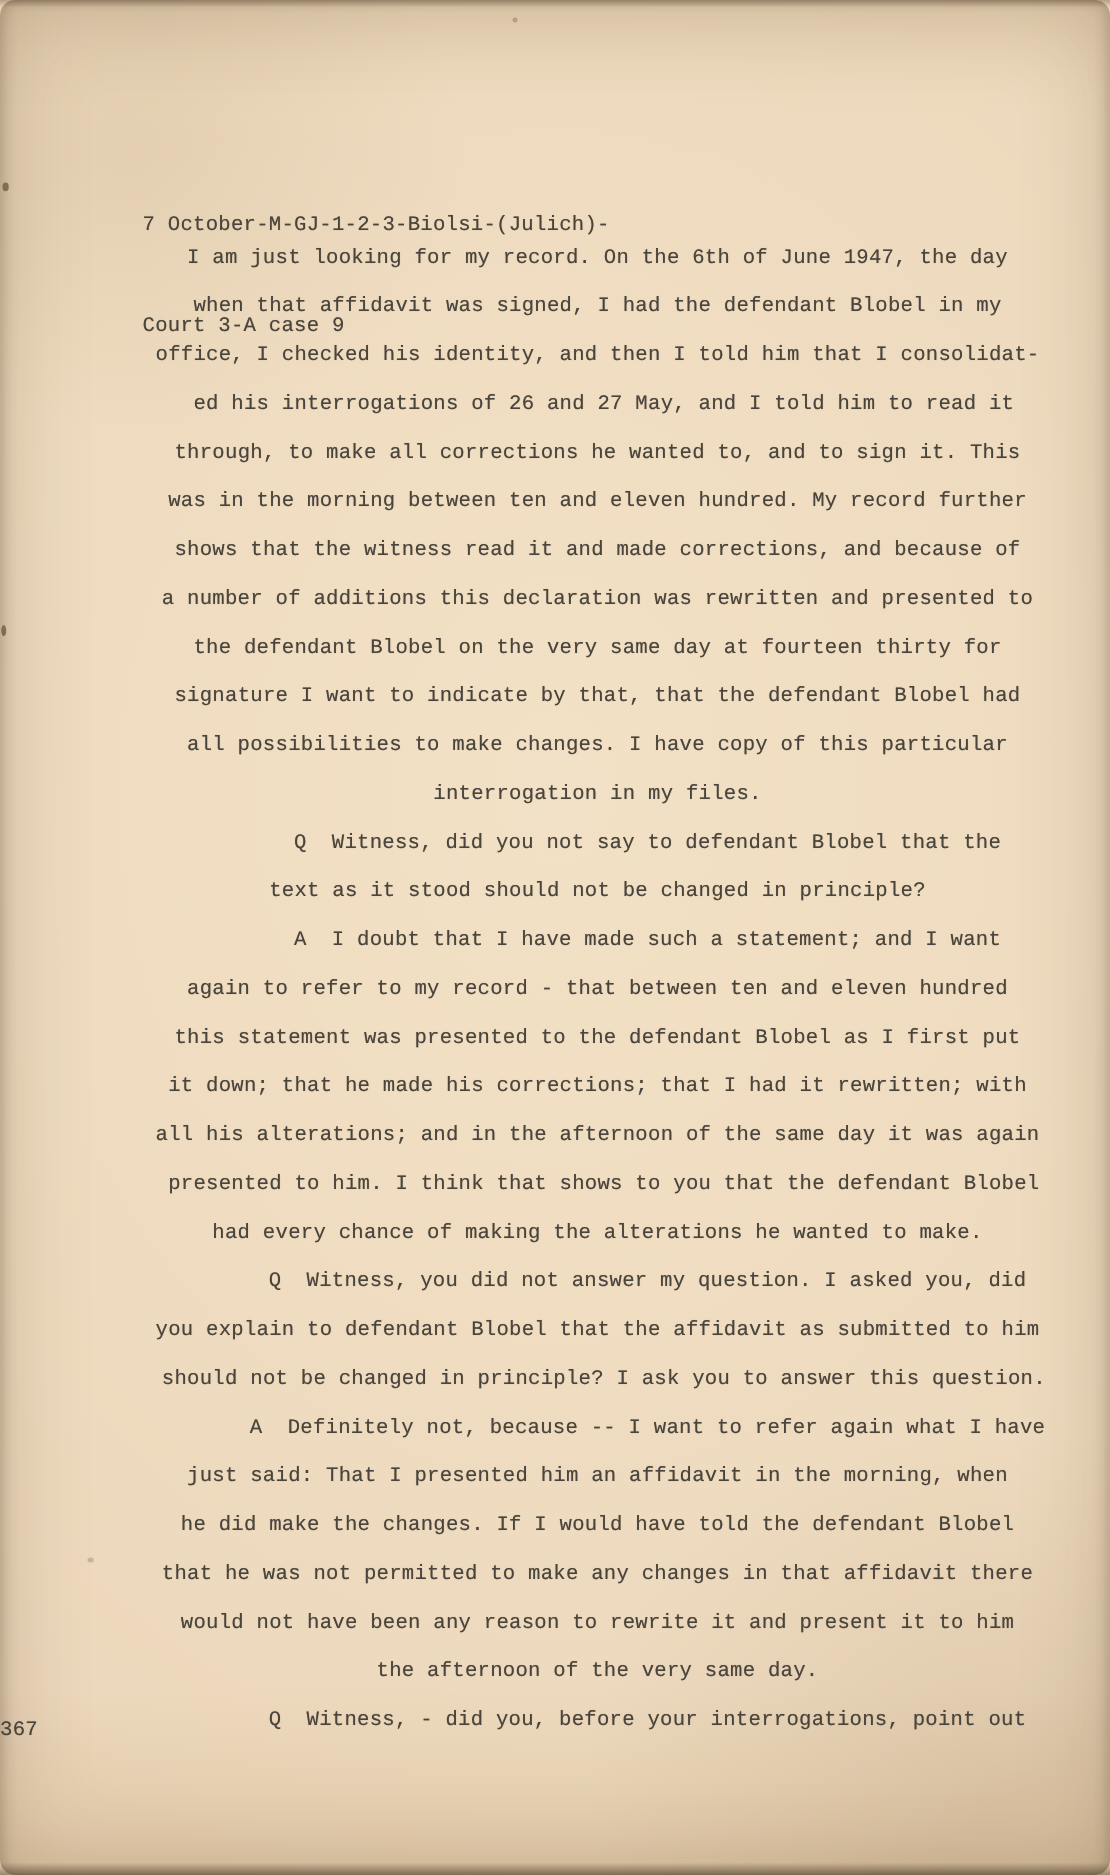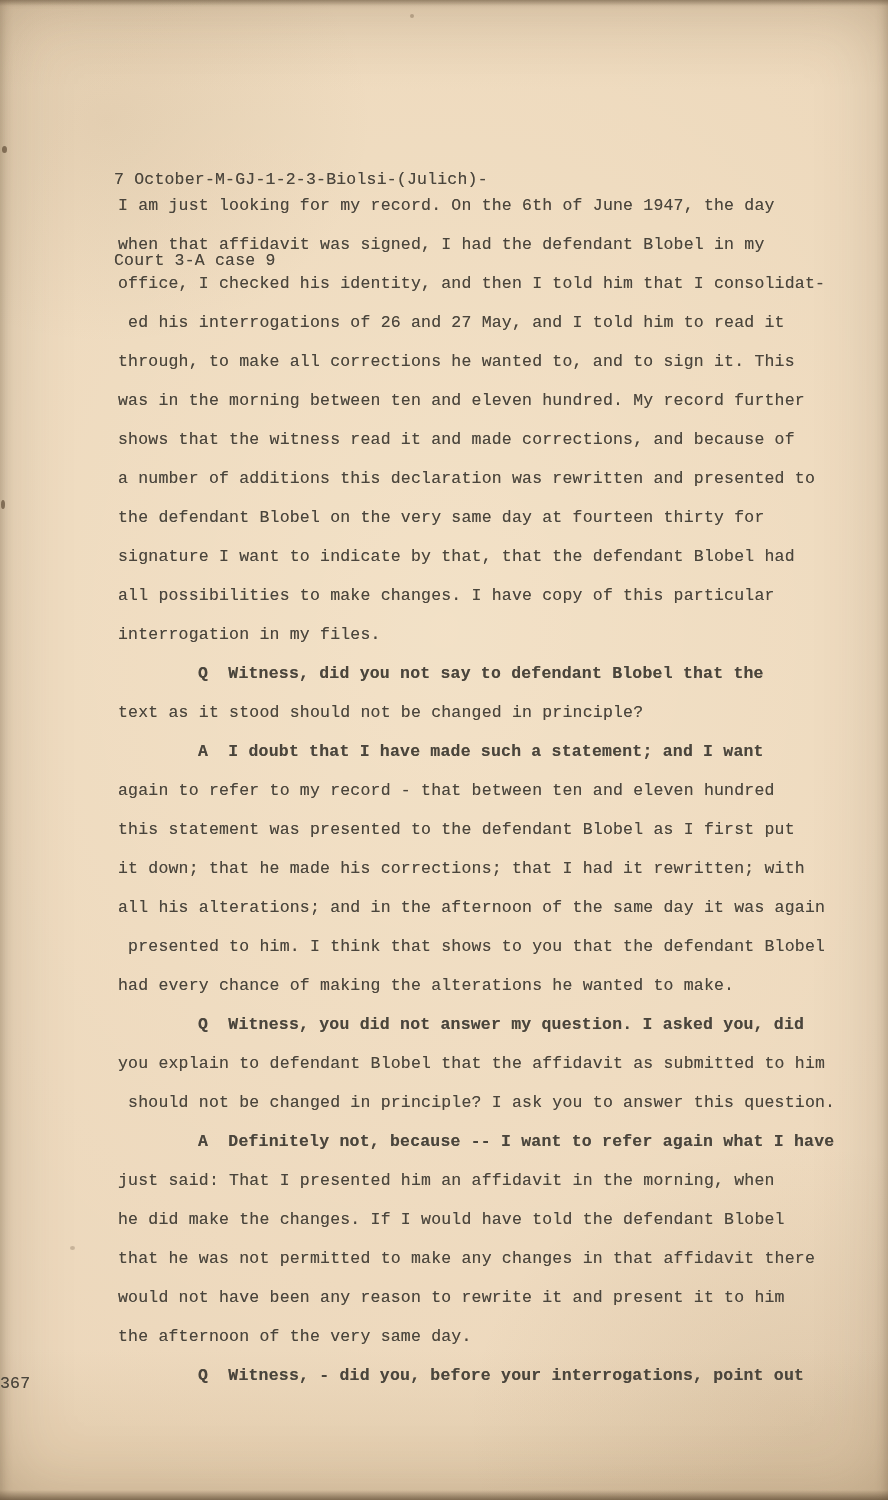--- a/index.html
+++ b/index.html
@@ -19,20 +19,21 @@
     inset: 0;
     background:
       radial-gradient(ellipse 120% 90% at 50% 42%, rgba(255,244,222,0.35), rgba(0,0,0,0) 70%),
       radial-gradient(ellipse 40% 20% at 12% 8%, rgba(120,90,50,0.10), rgba(0,0,0,0) 75%),
       radial-gradient(ellipse 50% 25% at 90% 95%, rgba(120,90,50,0.12), rgba(0,0,0,0) 75%),
       linear-gradient(180deg, #e4ceb0 0%, #ecd7ba 6%, #ecd7bb 90%, #e0c9a9 99%);
     box-shadow:
       inset 0 0 70px rgba(92, 68, 38, 0.25),
       inset 4px 0 10px rgba(60, 42, 20, 0.18),
       inset -4px 0 10px rgba(60, 42, 20, 0.15);
+    border-radius: 12px;
   }
   .edge-bottom {
     position: absolute;
     left: 0; right: 0; bottom: 0;
     height: 10px;
     background: linear-gradient(180deg, rgba(0,0,0,0), rgba(58,40,20,0.45));
   }
   .edge-top {
     position: absolute;
     left: 0; right: 0; top: 0;
@@ -65,24 +66,24 @@
   .doc-body {
     position: absolute;
     left: 118px;
     top: 186px;
     width: 720px;
   }
   .doc-body .line {
     height: 39px;
     line-height: 39px;
     overflow: visible;
+    text-align: center;
   }
   .doc-body .line.first-indent {
     padding-left: 80px;
-    font-weight: bold;
   }
   .page-number {
     position: absolute;
     left: 0;
     top: 1372px;
     width: 868px;
     text-align: left;
     line-height: 24px;
   }
 </style>

